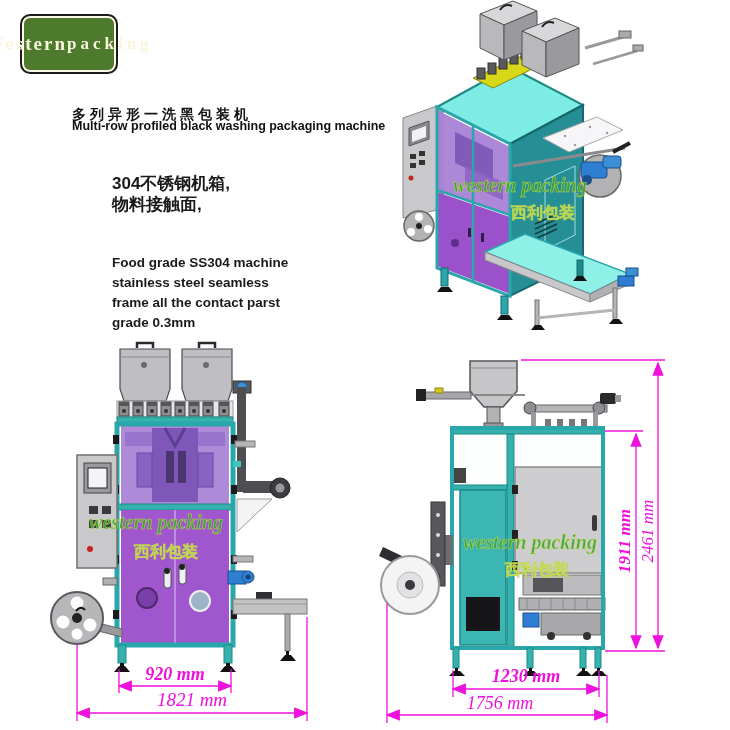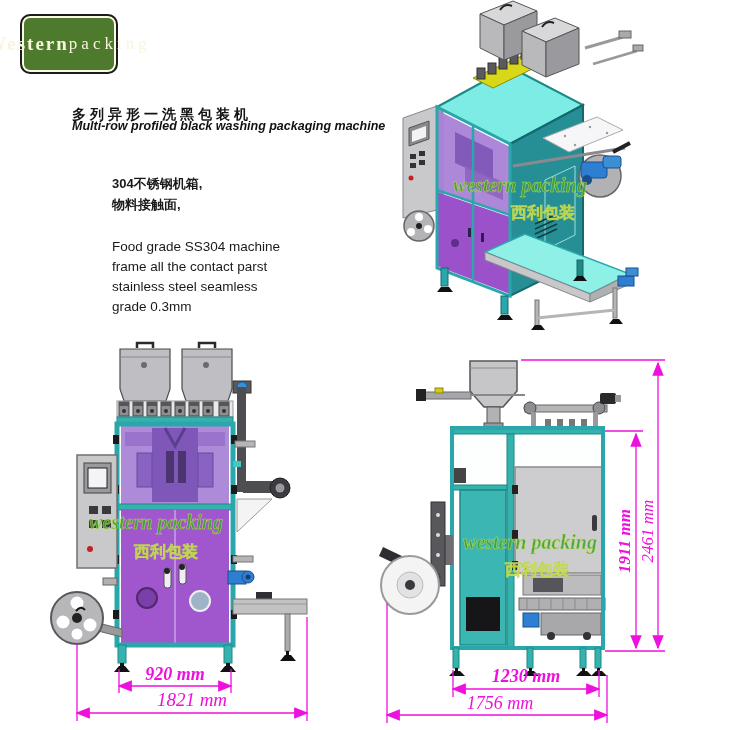--- a/index.html
+++ b/index.html
@@ -4,30 +4,30 @@
 <style>
   html,body{margin:0;padding:0;background:#ffffff;}
   #page{position:relative;width:730px;height:730px;background:#ffffff;overflow:hidden;
         font-family:"Liberation Sans",sans-serif;}
   
   .logo{position:absolute;left:20px;top:14px;width:94px;height:56px;background:#4d7a2c;
         border:2px solid #1c1c1c;border-radius:10px;box-shadow:inset 0 0 0 2px #fbf8e8;
         display:flex;justify-content:center;align-items:center;}
   .logo .l1{font-family:"Liberation Serif",serif;font-weight:bold;color:#f8f5dd;
         font-size:19px;line-height:20px;letter-spacing:2px;}
-  .logo .l2{font-family:"Liberation Serif",serif;font-weight:normal;color:#f8f5dd;
+  .logo .l2{font-family:"Liberation Serif",serif;font-weight:bold;color:#f8f5dd;
         font-size:17px;line-height:18px;letter-spacing:4px;}
   
   .title-zh{position:absolute;left:72px;top:106px;font-size:14px;font-weight:bold;color:#141414;
         letter-spacing:4px;}
-  .title-en{position:absolute;left:72px;top:119px;font-size:12.5px;font-weight:bold;color:#111;font-style:italic;}
+  .title-en{position:absolute;left:72px;top:119px;font-size:12.5px;font-weight:bold;color:#111;}
   
   .spec{position:absolute;left:112px;top:173px;color:#1a1a1a;}
-  .spec .zh{font-size:13px;font-weight:bold;line-height:21px;}
-  .spec .en{margin-top:22px;font-size:13.5px;font-weight:normal;line-height:20px;}
+  .spec .zh{font-size:17px;font-weight:bold;line-height:21px;}
+  .spec .en{margin-top:38px;font-size:13.5px;font-weight:bold;line-height:20px;}
   svg{position:absolute;}
   .dim-text{font-family:"Liberation Serif",serif;font-style:italic;fill:#ee10dd;}
   .wm1{font-family:"Liberation Serif",serif;font-style:italic;font-weight:bold;fill:#3da43c;
        stroke:#c8dc50;stroke-width:0.5px;opacity:0.9;}
   .wm2{font-weight:bold;fill:#3da43c;stroke:#c8dc50;stroke-width:0.6px;opacity:0.9;
        font-family:"Liberation Sans",sans-serif;}
 </style>
 </head>
 <body>
 
@@ -41,22 +41,22 @@
   <div class="title-zh">多列异形一洗黑包装机</div>
   <div class="title-en">Multi-row profiled black washing packaging machine</div>
 
   <div class="spec">
     <div class="zh">
       <div>304不锈钢机箱,</div>
       <div>物料接触面,</div>
     </div>
     <div class="en">
       <div>Food grade SS304 machine</div>
+      <div>stainless steel seamless</div>
       <div>frame all the contact parst</div>
-      <div>stainless steel seamless</div>
       <div>grade 0.3mm</div>
     </div>
   </div>
 
   <svg style="left:385px;top:0px" width="345" height="335" viewBox="0 0 345 335">
 
     <g>
       <polygon points="52,106 58,109 58,206 52,210" fill="#a0a0a4" stroke="#77777b" stroke-width="1"></polygon>
       <polygon points="18,118 52,106 52,210 18,218" fill="#c9c9cc" stroke="#88888c" stroke-width="1"></polygon>
       <polygon points="24,128 44,121 44,139 24,146" fill="#8a8a8e" stroke="#555" stroke-width="1"></polygon>

